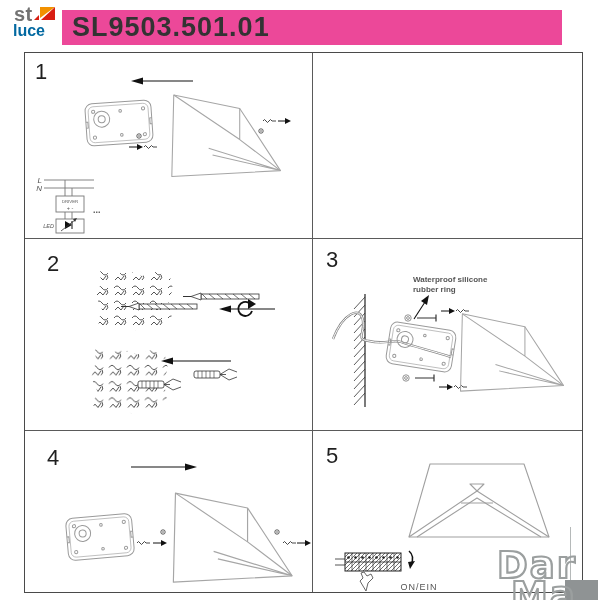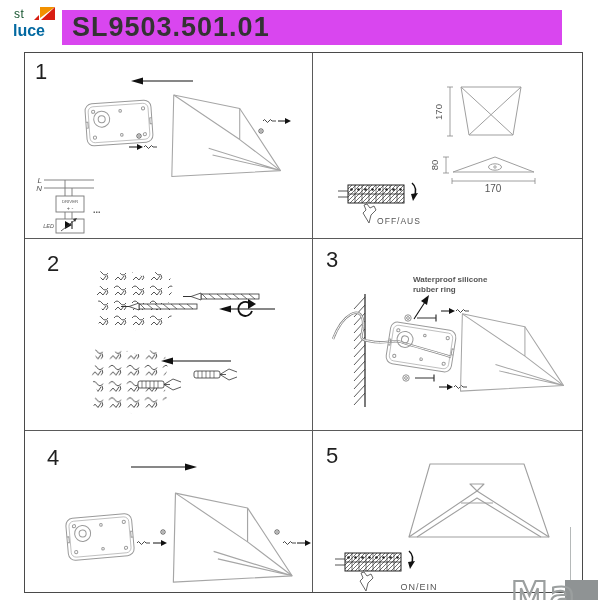--- a/index.html
+++ b/index.html
@@ -1,23 +1,23 @@
 <!DOCTYPE html>
 <html><head>
 <meta charset="utf-8">
 <style>
   html,body{margin:0;padding:0;background:#fff;}
   .page{position:relative;width:600px;height:600px;background:#fff;overflow:hidden;
         font-family:"Liberation Sans",sans-serif;}
   
-  .titlebar{position:absolute;left:62px;top:10px;width:500px;height:35px;background:#d946ef;
+  .titlebar{position:absolute;left:62px;top:10px;width:500px;height:35px;background:#ec4899;
             display:flex;align-items:center;}
   .title{font-size:27px;font-weight:600;color:#333;letter-spacing:1px;padding-left:10px;}
   .logo{position:absolute;left:13px;top:6px;width:52px;height:40px;}
-  .logo-st{position:absolute;left:1px;top:0;font-size:12px;line-height:16px;font-weight:normal;color:#14532d;letter-spacing:0.5px;}
+  .logo-st{position:absolute;left:1px;top:0;font-size:20px;line-height:16px;font-weight:bold;color:#737373;letter-spacing:0.5px;}
   .logo-luce{position:absolute;left:0px;top:17px;font-size:16px;line-height:16px;font-weight:bold;color:#0369a1;}
   .logo-mark{position:absolute;left:20px;top:1px;}
   
   .sheet{position:absolute;left:24px;top:52px;width:557px;height:539px;border:1.4px solid #4a4a4a;}
   .vdiv{position:absolute;left:287px;top:0;width:1px;height:539px;background:#5a5a5a;}
   .hdiv1{position:absolute;left:0;top:185px;width:557px;height:1px;background:#5a5a5a;}
   .hdiv2{position:absolute;left:0;top:377px;width:557px;height:1px;background:#5a5a5a;}
   .cell{position:absolute;}
   .cell svg{position:absolute;left:0;top:0;}
   .c1l{left:0;top:0;width:287px;height:185px;}
@@ -176,34 +176,20 @@
           <path d="M47,168 V176" stroke="#111" stroke-width="1"></path>
           <path d="M36,178 L50,167" stroke="#333" stroke-width="0.8"></path>
           <polygon points="48,166 52,165 50,169" fill="#333"></polygon>
           <text x="29" y="175" text-anchor="end" font-size="5.5" font-style="italic" fill="#444">LED</text>
           <text x="68" y="160" font-size="9" fill="#444" font-weight="bold">...</text>
         </g>
       </svg>
       <div class="stepnum" style="left:10px;top:6px">1</div>
     </div>
 
-    <div class="cell c1r">
-      <svg width="269" height="185" viewBox="0 0 269 185">
-        <use href="#lampfront" transform="translate(147,33)"></use>
-        <path d="M137,34 V83 M134,34 H140 M134,83 H140" stroke="#888" stroke-width="0.8"></path>
-        <text transform="translate(129,59) rotate(-90)" text-anchor="middle" font-size="9.5" fill="#555">170</text>
-        <use href="#lampbottom" transform="translate(139,103)"></use>
-        <path d="M133,104 V120 M130,104 H136 M130,120 H136" stroke="#888" stroke-width="0.8"></path>
-        <text transform="translate(125,112) rotate(-90)" text-anchor="middle" font-size="9.5" fill="#555">80</text>
-        <path d="M139,128 H222 M139,125 V131 M222,125 V131" stroke="#888" stroke-width="0.8"></path>
-        <text x="180" y="139" text-anchor="middle" font-size="10" fill="#555">170</text>
-        <use href="#termassy" transform="translate(25,126)"></use>
-        <text x="86" y="171" text-anchor="middle" font-size="8.5" letter-spacing="1" fill="#ababab">OFF/AUS</text>
-      </svg>
-    </div>
 
     <div class="cell c2">
       <svg width="287" height="191" viewBox="0 0 287 191">
         <use href="#wallblob" transform="translate(69,30)"></use>
         <use href="#drill" transform="translate(172,62) scale(-1,1)"></use>
         <use href="#drill" transform="translate(234,52) scale(-1,1)"></use>
         <path d="M250,70 H206" stroke="#111" stroke-width="1.1"></path>
         <polygon points="206,66.5 194,70 206,73.5" fill="#111"></polygon>
         <use href="#rotarrow" transform="translate(210,60)"></use>
         <use href="#wallblob" transform="translate(64,108) scale(1,1.08)"></use>
@@ -267,15 +253,16 @@
         <use href="#lamp5" transform="translate(96,31)"></use>
         <use href="#termassy" transform="translate(22,116)"></use>
         <text x="106" y="159" text-anchor="middle" font-size="9" letter-spacing="1" fill="#9c9c9c">ON/EIN</text>
       </svg>
       <div class="stepnum" style="left:13px;top:12px">5</div>
     </div>
   </div>
 
   <div class="wm-vline"></div>
   <div class="wm-square"></div>
+  <div class="wm-line wm1">Dar</div>
   <div class="wm-line wm2">Ma</div>
 
 </div>
 
 </body></html>

